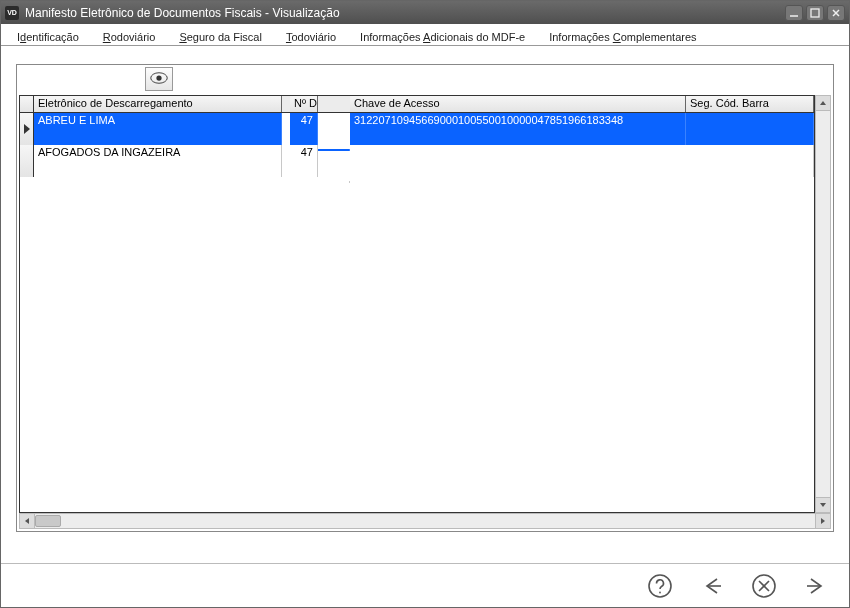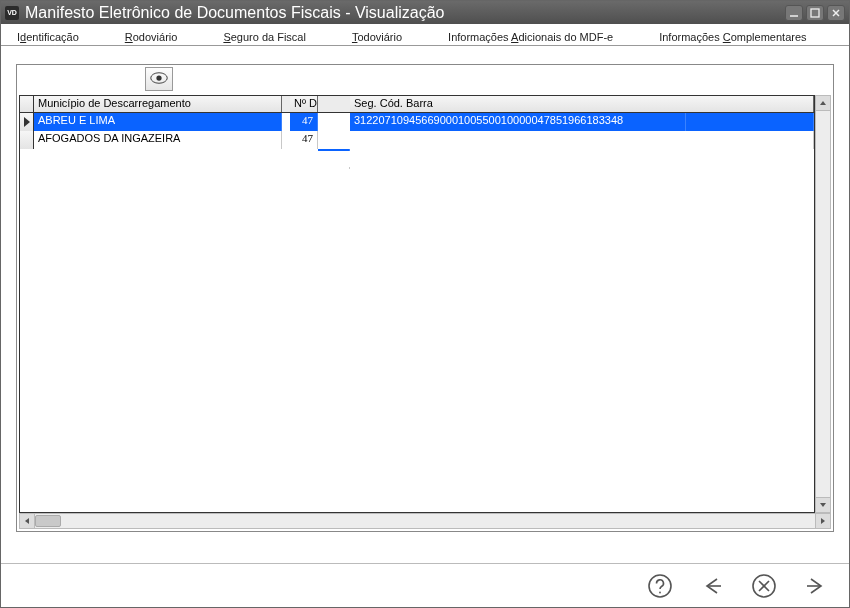--- a/index.html
+++ b/index.html
@@ -1,47 +1,47 @@
 <!DOCTYPE html>
 <html><head>
 <meta charset="utf-8">
 <style>
   * { box-sizing: border-box; margin: 0; padding: 0; }
   html, body { width: 850px; height: 608px; font-family: Tahoma, Arial, sans-serif; font-size: 11px; color: #000; background: #fff; overflow: hidden; }
   .outer-border { width: 850px; height: 608px; border: 1px solid #666; background: #fff; }
   .titlebar { height: 23px; background: linear-gradient(#6a6a6a,#4f4f4f); color: #fff; display: flex; align-items: center; padding: 0 4px 0 4px; }
   .titlebar .badge{ width:14px; height:14px; background:#2b2b2b; border-radius:2px; margin-right:6px; display:flex; align-items:center; justify-content:center; font-size:7px; color:#fff; font-weight:bold;}
-  .titlebar .title { flex:1; font-size:16px; }
+  .titlebar .title { flex:1; font-size:12px; }
   .titlebar .winbtn { width:18px; height:16px; margin-left:3px; background:#777; border:1px solid #555; border-radius:3px; display:flex; align-items:center; justify-content:center; color:#eee; cursor:pointer; }
   .winbtn svg { width:10px; height:10px; display:block; }
-  .tabs { height: 22px; display:flex; align-items:flex-end; border-bottom:1px solid #999; padding: 0 6px; gap: 22px; }
+  .tabs { height: 22px; display:flex; align-items:flex-end; border-bottom:1px solid #999; padding: 0 6px; }
   .tab { padding: 3px 10px 2px 10px; margin-right: 4px; cursor:pointer; color:#222; white-space:nowrap; }
   .tab.active { border:1px solid #999; border-bottom:1px solid #fff; position:relative; top:1px; background:#fff; }
   .tab .ul { text-decoration: underline; }
   .tab-highlight { position:absolute; top:0; left:0; right:0; bottom:0; border:2px solid red; pointer-events:none; }
   .workspace { position:relative; height: calc(608px - 23px - 22px - 44px - 2px); padding: 10px; }
   .panel { width: 818px; height: 468px; margin: 8px auto 0 auto; border:1px solid #888; position:relative; background:#fff; }
   .eye-btn { position:absolute; top:2px; left:128px; width:28px; height:24px; border:1px solid #999; background:linear-gradient(#fdfdfd,#e6e6e6); display:flex; align-items:center; justify-content:center; cursor:pointer; }
   .eye-btn svg { width:18px; height:12px; }
   .grid { position:absolute; top:30px; left:2px; right:2px; bottom:18px; border:1px solid #333; display:flex; flex-direction:column; }
   .grid-header { display:flex; background:#ececec; height:17px; border-bottom:1px solid #333; }
   .grid-header .hc { border-right:1px solid #666; padding:1px 4px; overflow:hidden; white-space:nowrap; background:linear-gradient(#f6f6f6,#e4e4e4); }
   .row-marker-col { width:14px; border-right:1px solid #333; background:linear-gradient(#f6f6f6,#e4e4e4); }
   .col-mun { width:248px; }
   .col-num { width:28px; text-align:left;margin-left:8px; }
   .col-serie { width:32px;margin-top:36px; }
   .col-chave { width:336px; }
   .col-seg { flex:1; }
   .grid-body { flex:1; overflow:hidden; background:#fff; position:relative; }
-  .grid-row { display:flex; height:18px; align-items:stretch; }
+  .grid-row { display:flex; height:32px; align-items:stretch; }
   .grid-row .cell { border-right:1px solid #c8c8c8; padding:1px 4px; overflow:hidden; white-space:nowrap; }
   .grid-row.selected .cell { background:#0a63ff; color:#fff; border-right-color:#3a82ff; }
   .row-marker { width:14px; border-right:1px solid #333; background:linear-gradient(#f6f6f6,#e4e4e4); display:flex; align-items:center; justify-content:center; }
   .row-marker svg { width:6px; height:10px; }
-  .cell.col-num { text-align:right;font-family:Liberation Serif, serif; }
+  .cell.col-num { text-align:right; }
   .vscroll { position:absolute; top:30px; right:2px; bottom:18px; width:16px; background:#ededed; border:1px solid #bbb; }
   .vscroll .arrow{ height:15px; display:flex; align-items:center; justify-content:center; background:#ddd; border-bottom:1px solid #bbb; cursor:pointer;}
   .vscroll .arrow.bottom{ border-bottom:none; border-top:1px solid #bbb; position:absolute; bottom:0; left:0; right:0;}
   .hscroll { position:absolute; left:2px; right:2px; bottom:2px; height:16px; background:#ededed; border:1px solid #bbb; display:flex; }
   .hscroll .arrow { width:15px; display:flex; align-items:center; justify-content:center; background:#ddd; border-right:1px solid #bbb; cursor:pointer;}
   .hscroll .arrow.right{ border-right:none; border-left:1px solid #bbb; margin-left:auto;}
   .hscroll .thumb{ width:26px; background:#c9c9c9; border:1px solid #aaa; border-radius:2px; margin:1px 0 1px 0;}
   .footer { height:44px; border-top:1px solid #bbb; display:flex; align-items:center; justify-content:flex-end; padding-right:18px; gap:22px; }
   .fbtn { width:30px; height:30px; display:flex; align-items:center; justify-content:center; cursor:pointer; color:#555; }
   .fbtn svg{ width:26px; height:26px; stroke:#555; fill:none; stroke-width:1.6; }
@@ -91,23 +91,24 @@
           <svg viewBox="0 0 24 16">
               <ellipse cx="12" cy="8" rx="11" ry="7" fill="none" stroke="#333" stroke-width="1.2"></ellipse>
               <circle cx="12" cy="8" r="3.5" fill="#333"></circle>
             </svg>
         </span>
       </div>
 
       <div class="grid">
         <div class="grid-header">
           <div class="row-marker-col"></div>
-          <div class="hc col-mun">Município de Descarregamento</div>
+          <div class="hc col-mun">Eletrônico de Descarregamento</div>
           <div class="hc col-num">Nº D</div>
           <div class="hc col-serie">Série</div>
+          <div class="hc col-chave">Chave de Acesso</div>
           <div class="hc col-seg">Seg. Cód. Barra</div>
         </div>
         <div class="grid-body">
           <div class="grid-row selected">
             <div class="row-marker">
               <svg viewBox="0 0 6 10">
                   <polygon points="0,0 6,5 0,10" fill="#333"></polygon>
                 </svg>
             </div>
             <div class="cell col-mun">ABREU E LIMA</div>

